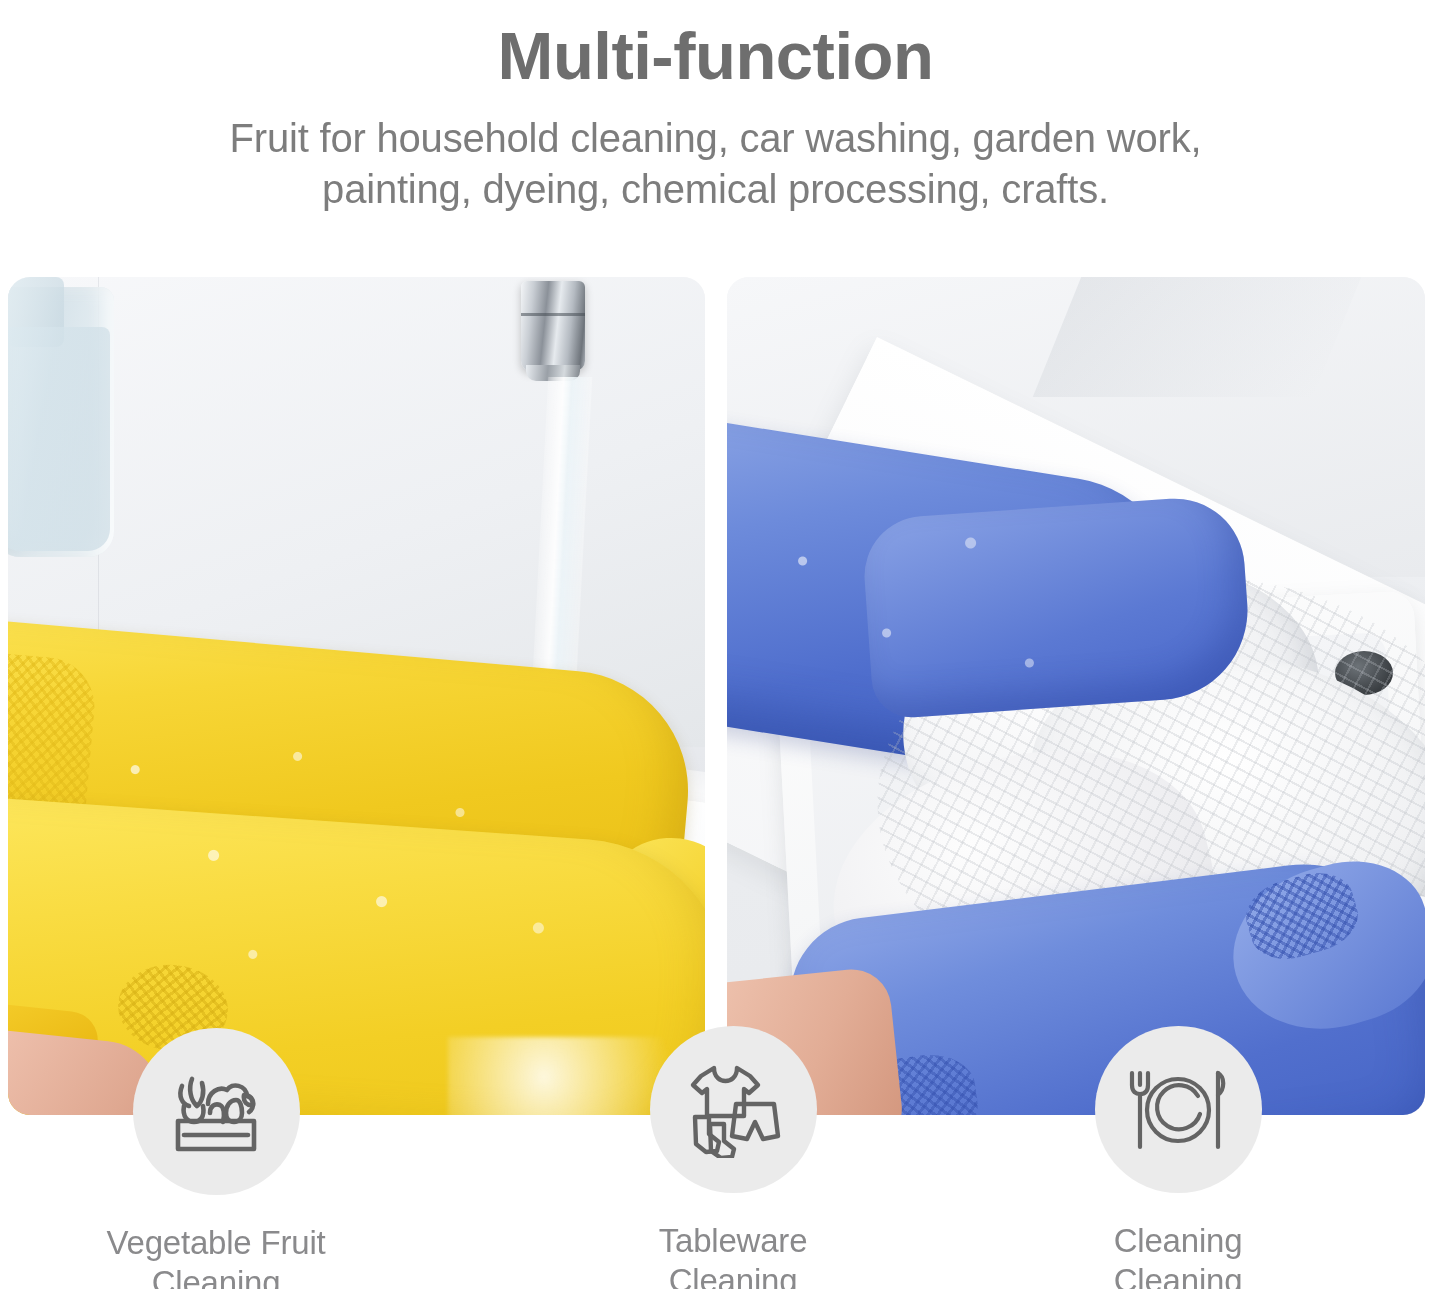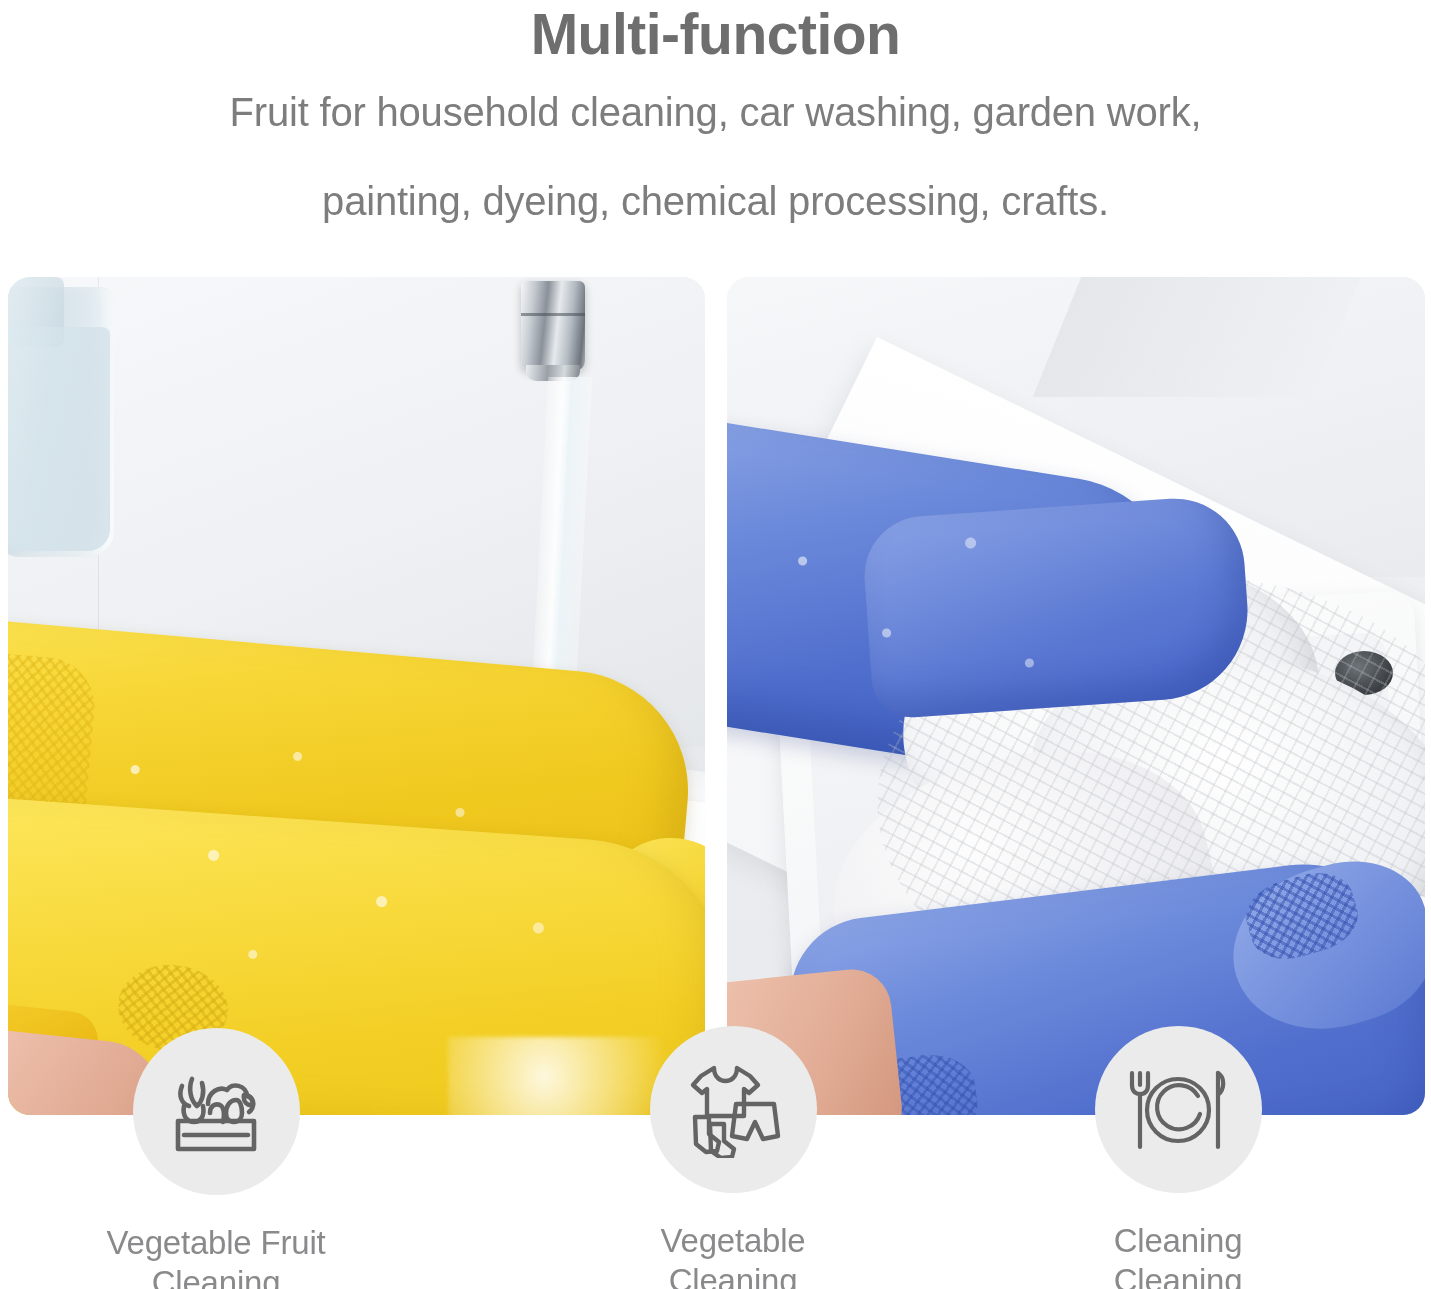--- a/index.html
+++ b/index.html
@@ -8,30 +8,30 @@
     background:#ffffff;
     font-family:"Liberation Sans", sans-serif;
     overflow:hidden;
     position:relative;
   }
   .page{position:relative;width:1431px;height:1289px;background:#fff;}
 
   
   .header{position:absolute;left:0;top:0;width:1431px;text-align:center;}
   .title{
-    font-size:57px;font-weight:bold;color:#6e6e6e;
+    font-size:67px;font-weight:bold;color:#6e6e6e;
     letter-spacing:-0.5px;line-height:1.0;
-    margin:0;padding-top:6px;
+    margin:0;padding-top:22px;
   }
   .subtitle{
     font-size:40px;color:#7d7d7d;line-height:1.28;
     margin:0;padding-top:24px;font-weight:400;
     letter-spacing:-0.2px;
   }
-  .subtitle .l2{display:block;margin-top:38px;}
+  .subtitle .l2{display:block;}
 
   
   .panels{position:absolute;left:0;top:277px;width:1431px;height:838px;}
   .panel{
     position:absolute;top:0;height:838px;border-radius:22px;overflow:hidden;
   }
   .panel-left{left:8px;width:697px;}
   .panel-right{left:727px;width:698px;}
 
   
@@ -324,21 +324,21 @@
                      C53 15 47 19 41.5 19 C36 19 30 15 30 6 Z"></path>
 
             <path d="M52 42 L90 42 L94 74 L79 77 L71 60 L63 77 L48 74 L52 42 Z"></path>
 
             <path d="M11 55 L25 55 L25 72 L35 80 L33 89 L22 90 L12 82 L11 55 Z"></path>
             <path d="M26 62 L40 62 L40 79 L50 87 L48 95 L37 96 L27 89 L26 62 Z"></path>
           </svg>
         </span>
       </div>
       <div class="flabel">
-        <span>Vegetable</span>
+        <span>Tableware</span>
         <span class="l2">Cleaning</span>
       </div>
     </div>
 
     <div class="feature f3">
       <div class="circle">
         <span>
           <svg width="104" height="82" viewBox="0 0 104 82" fill="none" stroke="#646464" stroke-width="4.2" stroke-linecap="round" stroke-linejoin="round">
 
             <path d="M6 4 L6 16 M14 4 L14 16 M22 4 L22 16"></path>

